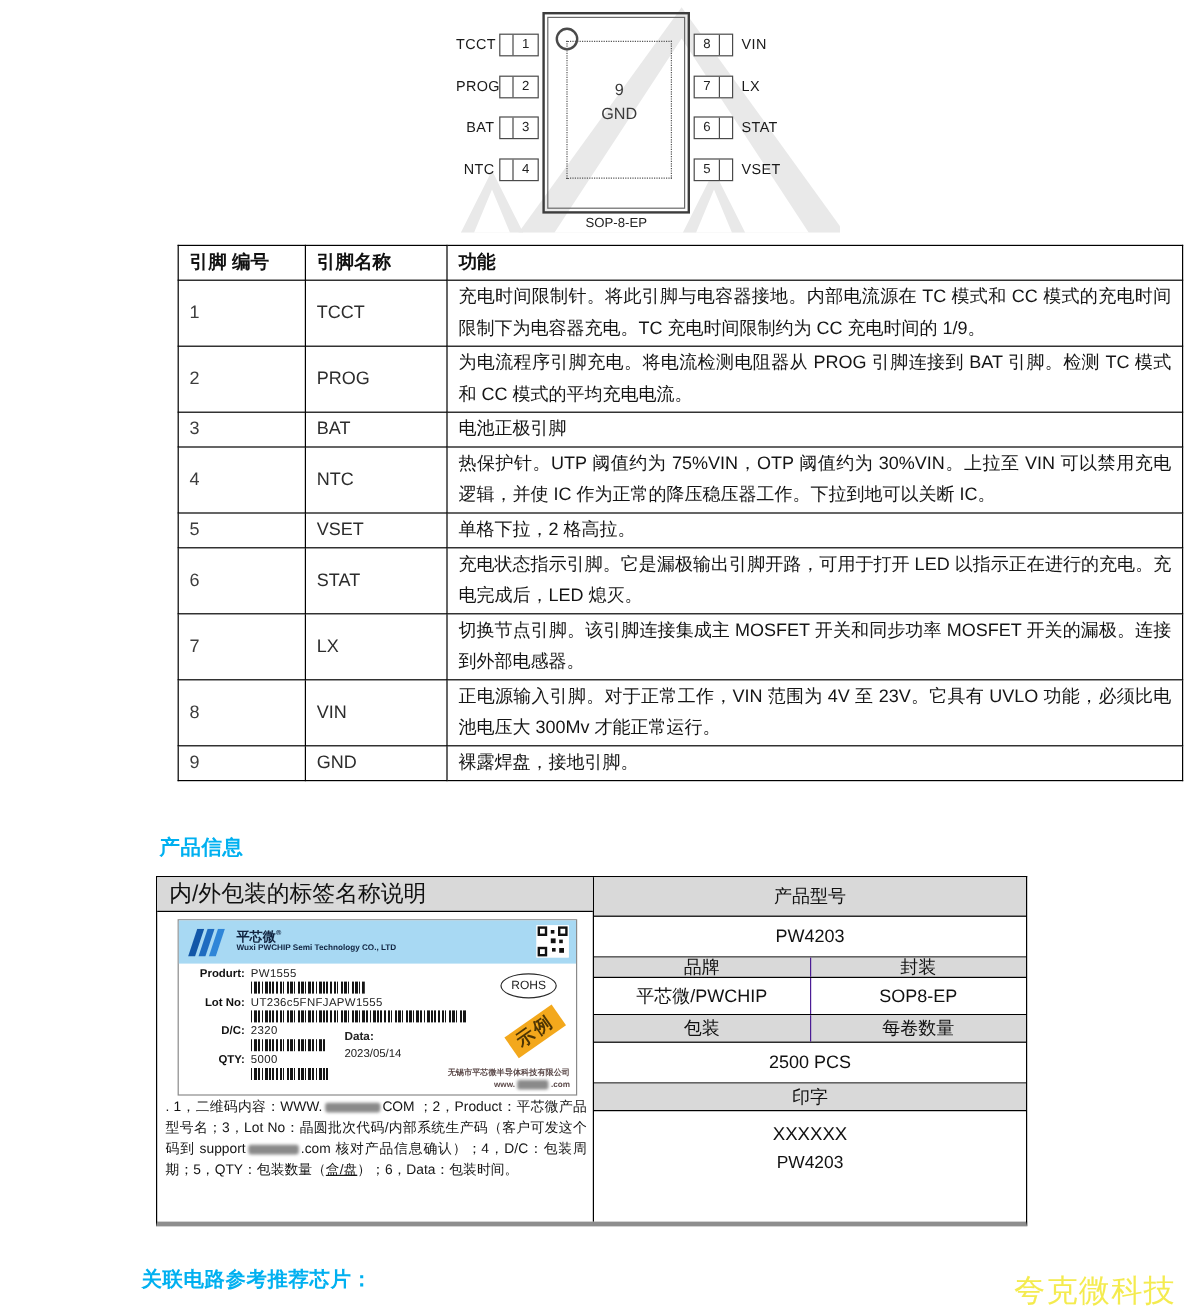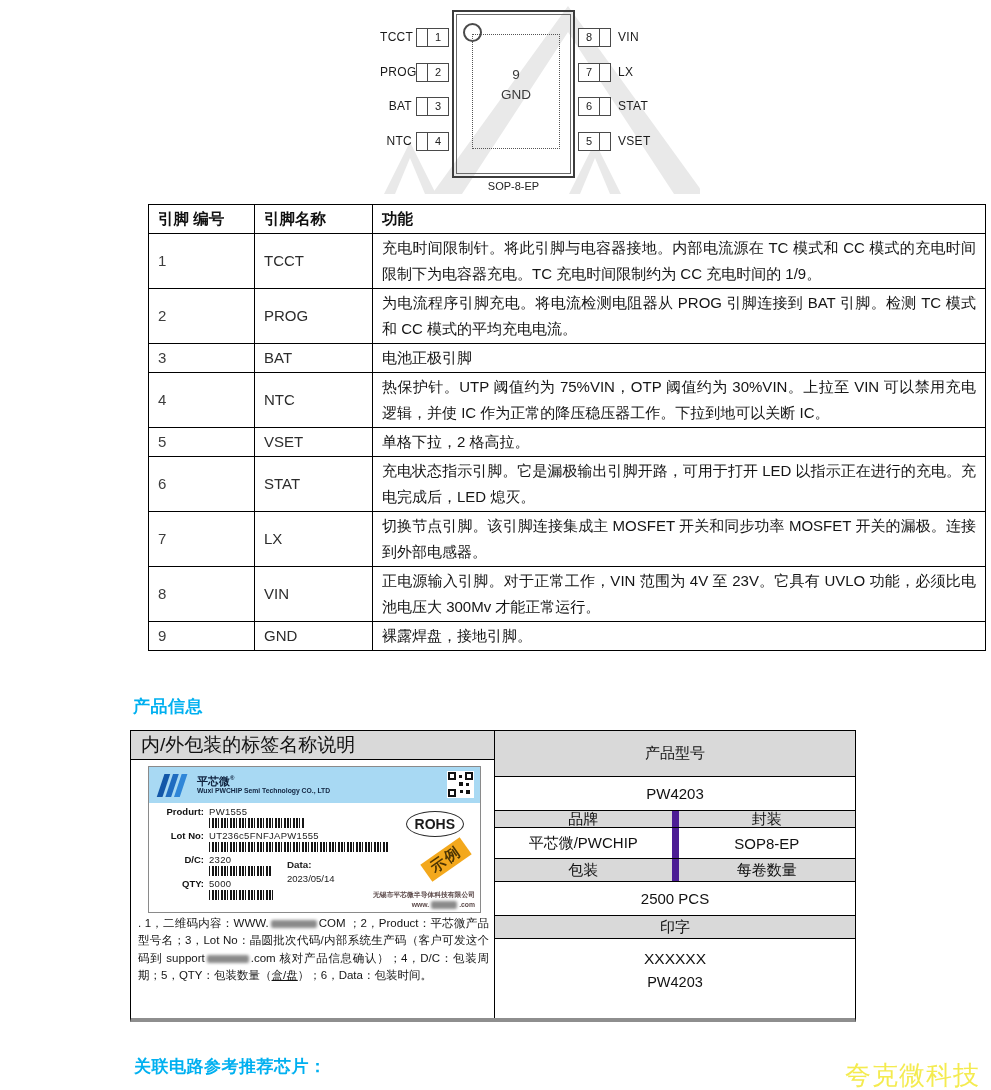--- a/index.html
+++ b/index.html
@@ -39,55 +39,55 @@
                   border:1px solid #c2410c; font-size:15px;}
   table.pin-table th, table.pin-table td{border:1px solid #000; vertical-align:middle;}
   table.pin-table th{font-weight:bold; text-align:left; padding:2px 9px; line-height:24px; font-size:15.5px;}
   .td-num{padding:1px 9px; line-height:26px; color:#3d3d3d;}
   .td-name{padding:1px 9px; line-height:26px; color:#2c2c2c;}
   .td-desc{padding:1px 9px; line-height:26px; text-align:justify; color:#151515;}
 
   
   .sec-heading{position:absolute; font-size:17px; font-weight:bold; color:var(--accent); letter-spacing:.5px;}
   #heading-product{left:133px; top:695px;}
-  #heading-related{left:134px; top:1055px;}
+  #heading-related{left:118px; top:1055px;}
 
   
   .ptable{position:absolute; left:130px; top:730px; width:726px; height:292px;
           border:1.5px solid #000; border-bottom:4px solid #8e8e8e; display:flex;}
   .pleft{width:364px; border-right:1px solid #000; position:relative;}
   .pright{flex:1; display:flex; flex-direction:column;}
   .band{background:var(--header-bg); border-bottom:1px solid #000; font-size:19px;
         display:flex; align-items:center;}
   .pleft .band{height:29px; padding-left:10px;}
   .prow{display:flex; align-items:stretch; border-bottom:1px solid #000; font-size:15px;}
   .prow.gray{background:var(--header-bg);}
   .prow .cell{flex:1; display:flex; align-items:center; justify-content:center; text-align:center;}
-  .prow .cell + .cell{border-left:7px solid #4c1d95;}
+  .prow .cell + .cell{border-left:1px solid #4c1d95;}
   .marking{flex:1; text-align:center; padding-top:8px; font-size:14.5px; line-height:1.55;}
   .marking div:first-child{font-size:15.5px;}
 
   
   .label-box{position:absolute; left:17px; top:35px; width:333px; height:147px; border:1px solid #8a8a8a; background:#fff;}
   .label-head{height:36px; background:var(--label-blue); display:flex; align-items:center; padding:3px 7px; position:relative;}
   .brand-col{margin-left:5px; line-height:1.15;}
   .brand-cn{font-size:11px; font-weight:bold; color:#10233f;}
   .brand-cn sup{font-size:6px;}
   .brand-en{font-size:6.8px; font-weight:bold; color:#10233f;}
   .qr{position:absolute; right:6px; top:4px; background:#fff;}
   .label-body{position:relative; height:110px; padding:3px 0 0 8px;}
   .frow{display:flex; margin-bottom:2px;}
   .flab{width:52px; text-align:right; font-weight:bold; font-size:9.5px; padding-right:5px; color:#111;}
   .fcol{display:flex; flex-direction:column; gap:1px;}
   .fval{font-size:9.5px; color:#222; letter-spacing:.3px;}
   .bc{height:10px; background:repeating-linear-gradient(90deg,#161616 0 1px,transparent 1px 3px,#161616 3px 5px,transparent 5px 6px,#161616 6px 8px,transparent 8px 9px);}
   .fdate{position:absolute; left:138px; top:55px; font-size:9.5px; line-height:1.4; color:#222;}
   .fdate b{font-size:9.8px;}
   .rohs{position:absolute; right:16px; top:8px; border:1.5px solid #2a2a2a; border-radius:50%;
-        font-size:14px; font-weight:bold; padding:4px 8px; color:#1a1a1a;}
+        font-size:10px; font-weight:normal; padding:4px 8px; color:#1a1a1a;}
   .stamp{position:absolute; right:10px; top:46px; transform:rotate(-35deg); background:var(--stamp-bg);
          color:#4d3504; font-size:15px; font-weight:bold; padding:1px 7px; letter-spacing:2px;}
   .label-foot{position:absolute; right:5px; bottom:3px; text-align:right; font-size:6.8px; font-weight:bold;
               color:#5c4a4a; line-height:1.45;}
 
   
   .caption{position:absolute; left:7px; top:184px; width:351px; font-size:11.5px; line-height:1.52;
            color:#141414; text-align:justify;}
   .redact{display:inline-block; height:8px; background:#8a8a8a; filter:blur(1.5px); border-radius:2px;
           vertical-align:middle; margin:0 2px;}
@@ -313,21 +313,21 @@
             <div>无锡市平芯微半导体科技有限公司</div>
             <div id="label-footer-web"><span>www.</span><span class="redact" style="width: 26px;"></span><span>.com</span></div>
           </div>
         </div>
       </div>
 
       <div class="caption" id="label-caption"><span>. 1，二维码内容：WWW.</span><span class="redact" style="width: 46px;"></span><span>COM ；2，Product：平芯微产品型号名；3，Lot No：晶圆批次代码/内部系统生产码（客户可发这个码到 support</span><span class="redact" style="width: 42px;"></span><span>.com 核对产品信息确认）；4，D/C：包装周期；5，QTY：包装数量（</span><span class="uline">盒/盘</span><span>）；6，Data：包装时间。</span></div>
     </div>
 
     <div class="pright">
-      <div class="prow gray" style="height:46px">
+      <div class="prow gray" style="height:33px">
         <div class="cell">产品型号</div>
       </div>
       <div class="prow" style="height:34px">
         <div class="cell">PW4203</div>
       </div>
       <div class="prow gray" style="height:17px">
         <div class="cell">品牌</div>
         <div class="cell">封装</div>
       </div>
       <div class="prow" style="height:31px">

